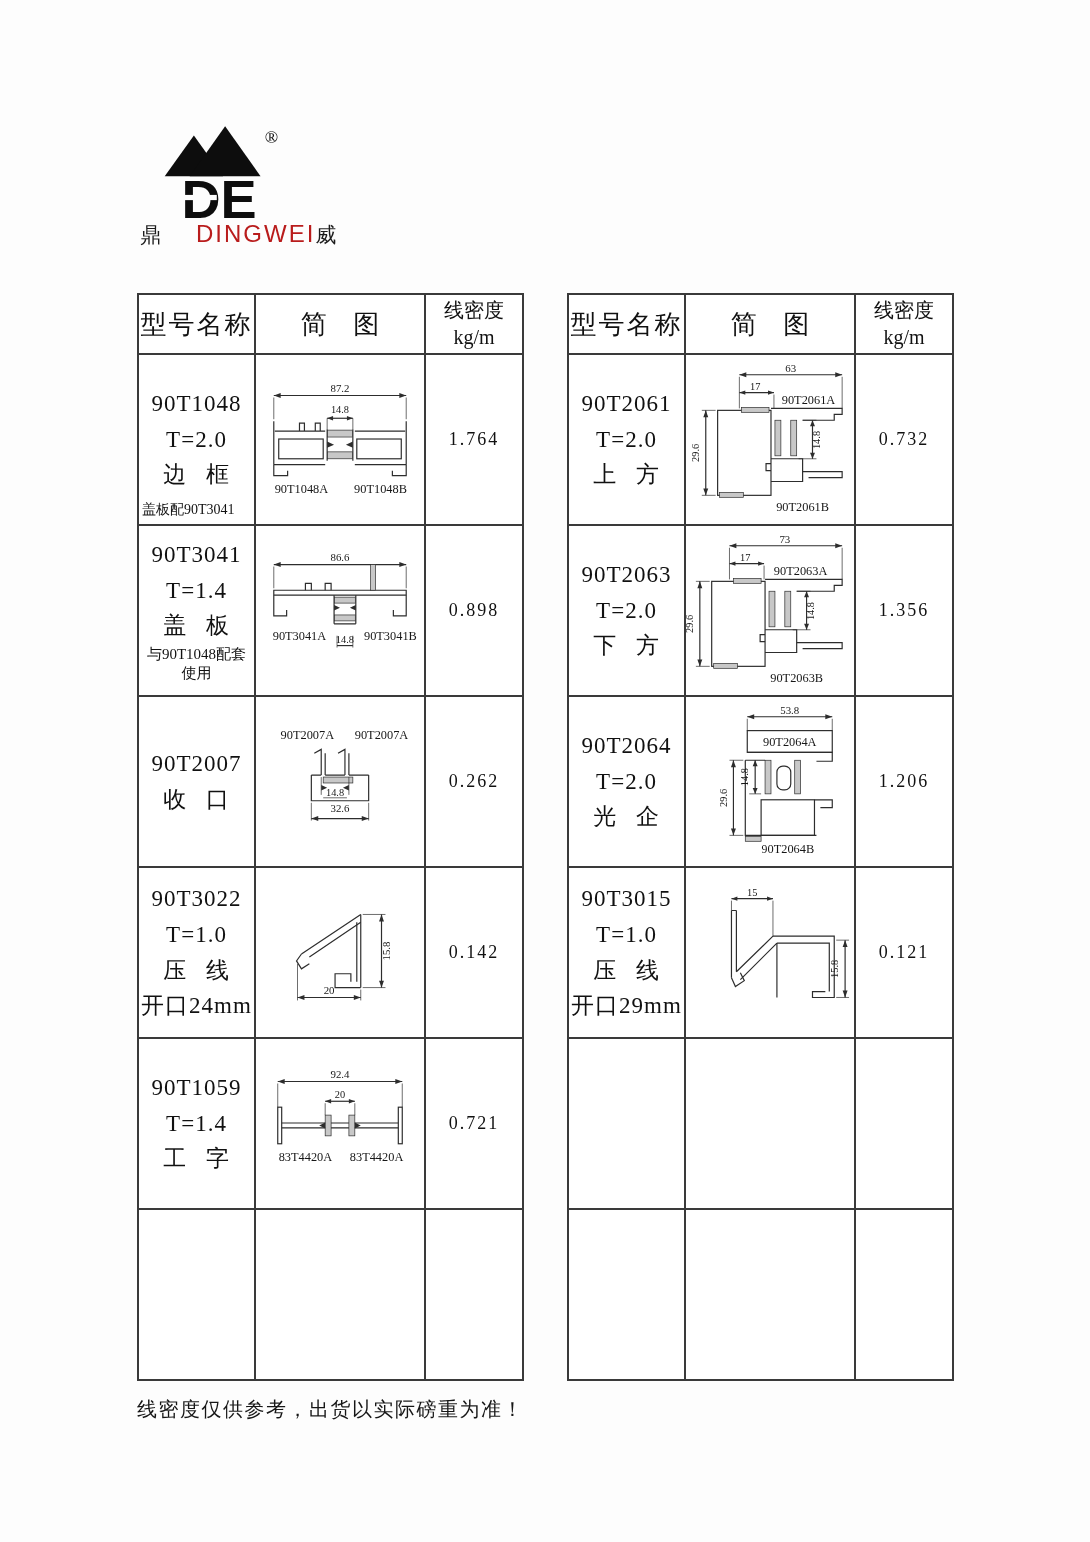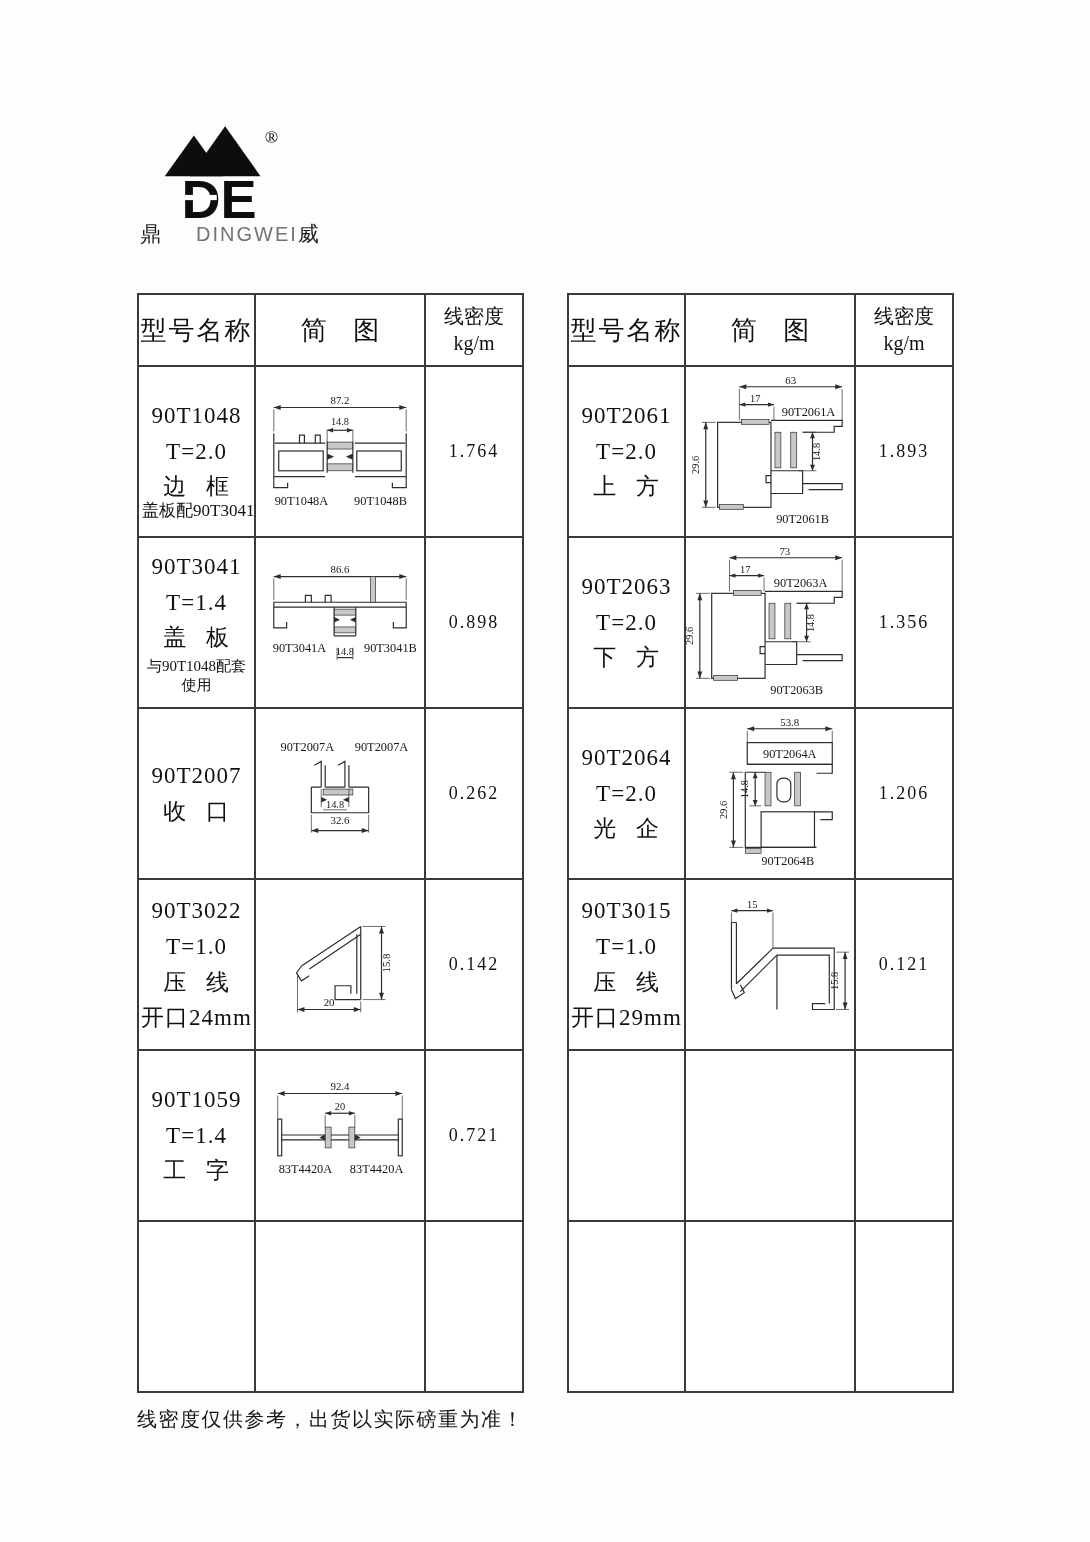--- a/index.html
+++ b/index.html
@@ -6,59 +6,59 @@
   body{width:1090px;height:1542px;background:#fff;position:relative;
        font-family:"Liberation Serif","DejaVu Serif",serif;color:#111;}
   .page{position:absolute;inset:0;background:#fdfdfd;}
 
   
   .logo{position:absolute;left:138px;top:122px;width:168px;}
   .logo-mark{display:block;margin:0 auto;}
   .brand-line{display:flex;justify-content:space-between;align-items:baseline;
               padding:0 2px;margin-top:-2px;}
   .brand-cn{font-size:21px;color:#1c1c1c;}
-  .brand-en{font-size:20px;font-family:"Liberation Sans","DejaVu Sans",sans-serif;
-            letter-spacing:2px;color:#737373;margin-left:35px;}
+  .brand-en{font-size:24px;font-family:"Liberation Sans","DejaVu Sans",sans-serif;
+            letter-spacing:2px;color:#b91c1c;margin-left:35px;}
 
   
   .title{position:absolute;left:372px;top:150px;margin:0;
          font-family:"Liberation Sans","DejaVu Sans",sans-serif;
          font-weight:bold;font-size:46px;letter-spacing:1px;color:#000;white-space:nowrap;}
 
   
   table.spec{position:absolute;top:293px;border-collapse:collapse;table-layout:fixed;
              background:#fff;}
   table.spec.left{left:137px;}
   table.spec.right{left:567px;}
   table.spec th,table.spec td{border:2px solid #3a3a3a;padding:0;
              vertical-align:middle;text-align:center;font-weight:normal;overflow:hidden;}
-  tr.hdr{height:72px;}
+  tr.hdr{height:60px;}
   tr.body{height:171px;}
   .hdr-model{font-size:26px;letter-spacing:2px;}
   .hdr-diagram{font-size:26px;word-spacing:20px;border-radius:7px;}
   .hdr-density{font-size:20px;line-height:1.35;}
   .model-cell{position:relative;}
   .model-line{font-size:23px;line-height:1.55;letter-spacing:1px;word-spacing:12px;}
   .model-note{font-size:14px;line-height:1.3;letter-spacing:0;word-spacing:0;}
-  .note-bl{position:absolute;left:3px;bottom:14px;text-align:right;white-space:nowrap;font-size:17px;}
+  .note-bl{position:absolute;left:3px;bottom:5px;text-align:right;white-space:nowrap;font-size:14px;}
   .note-c{margin-top:1px;padding:0 6px;font-size:15px;}
   .density{font-size:18px;letter-spacing:2px;}
 
   
   .diag{display:block;margin:0 auto;}
   .diag .ln{stroke:#2d2d2d;stroke-width:1.2;fill:none;}
   .diag .thin{stroke:#2d2d2d;stroke-width:0.7;fill:none;}
   .diag .arr{fill:#2d2d2d;stroke:none;}
   .diag .hz{fill:#c8c8c8;stroke:#2d2d2d;stroke-width:0.7;}
   .diag text{fill:#161616;font-family:"Liberation Serif","DejaVu Serif",serif;}
   .dimtxt{font-size:11px;}
   .dimtxt-s{font-size:10.5px;}
   .lbltxt{font-size:12.5px;}
 
-  .footnote{position:absolute;left:137px;top:1396px;font-size:20px;letter-spacing:1.5px;color:#161616;margin-top:10px;}
+  .footnote{position:absolute;left:137px;top:1396px;font-size:20px;letter-spacing:1.5px;color:#161616;}
 </style>
 </head>
 <body>
 
 <div class="page">
 
   <div class="logo">
     <svg class="logo-mark" width="140" height="100" viewBox="0 0 126 96">
       <polygon points="8,52 36,13 64,52" fill="#0d0d0d"></polygon>
       <polygon points="32,52 66,4 100,52" fill="#0d0d0d"></polygon>
@@ -318,21 +318,21 @@
           <text class="dimtxt-s" x="13" y="89" text-anchor="middle" transform="rotate(-90 13 89)">29.6</text>
           <line class="thin" x1="114" y1="95" x2="132" y2="95"></line>
               <line class="thin" x1="118" y1="56" x2="132" y2="56"></line>
           <line class="ln" x1="128" y1="56" x2="128" y2="95"></line>
           <path class="arr" d="M128,56 l-2.5,6 h5 z"></path>
               <path class="arr" d="M128,95 l-2.5,-6 h5 z"></path>
           <text class="dimtxt-s" x="136" y="76" text-anchor="middle" transform="rotate(-90 136 76)">14.8</text>
           <text class="lbltxt" x="118" y="148" text-anchor="middle">90T2061B</text>
         </svg>
       </td>
-      <td class="density">1.893</td>
+      <td class="density">0.732</td>
     </tr>
 
     <tr class="body">
       <td class="model-cell">
         <div class="model-line">90T2063</div>
         <div class="model-line">T=2.0</div>
         <div class="model-line">下 方</div>
       </td>
       <td>
         <svg class="diag" width="168" height="152" viewBox="0 0 170 152">

